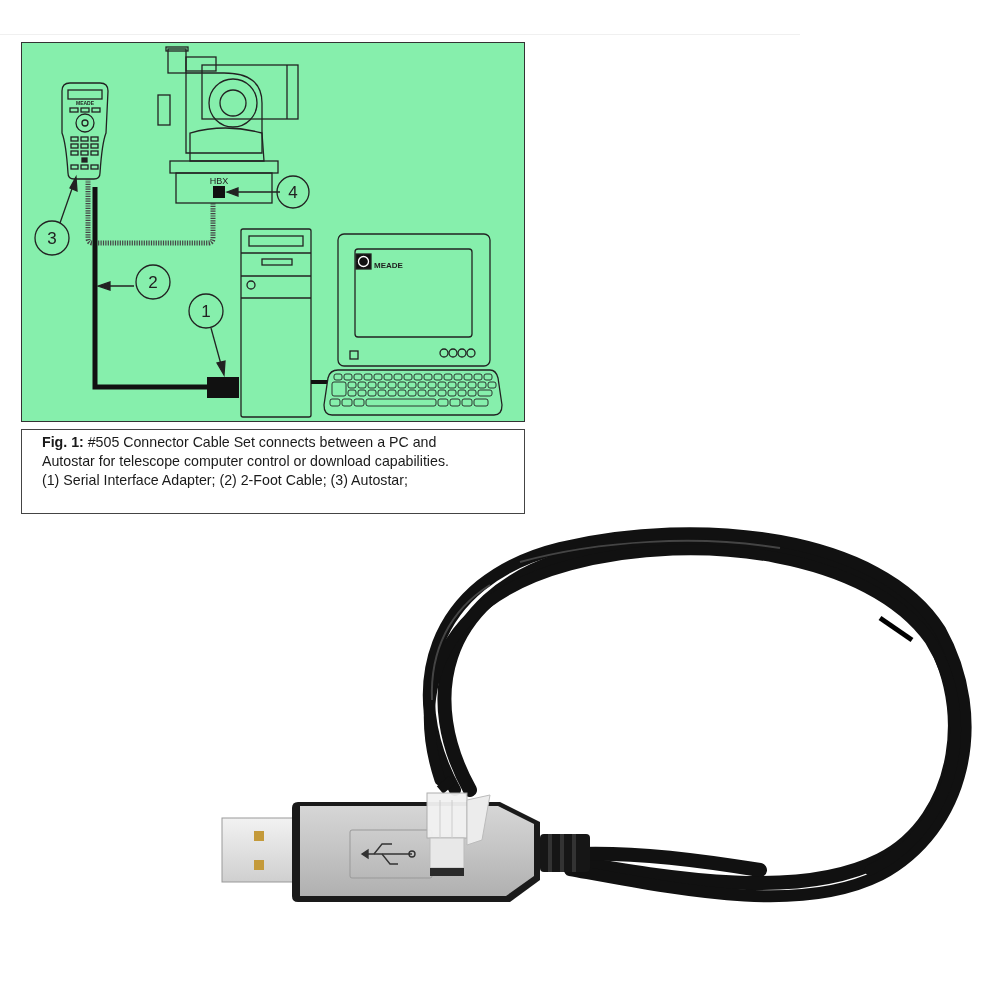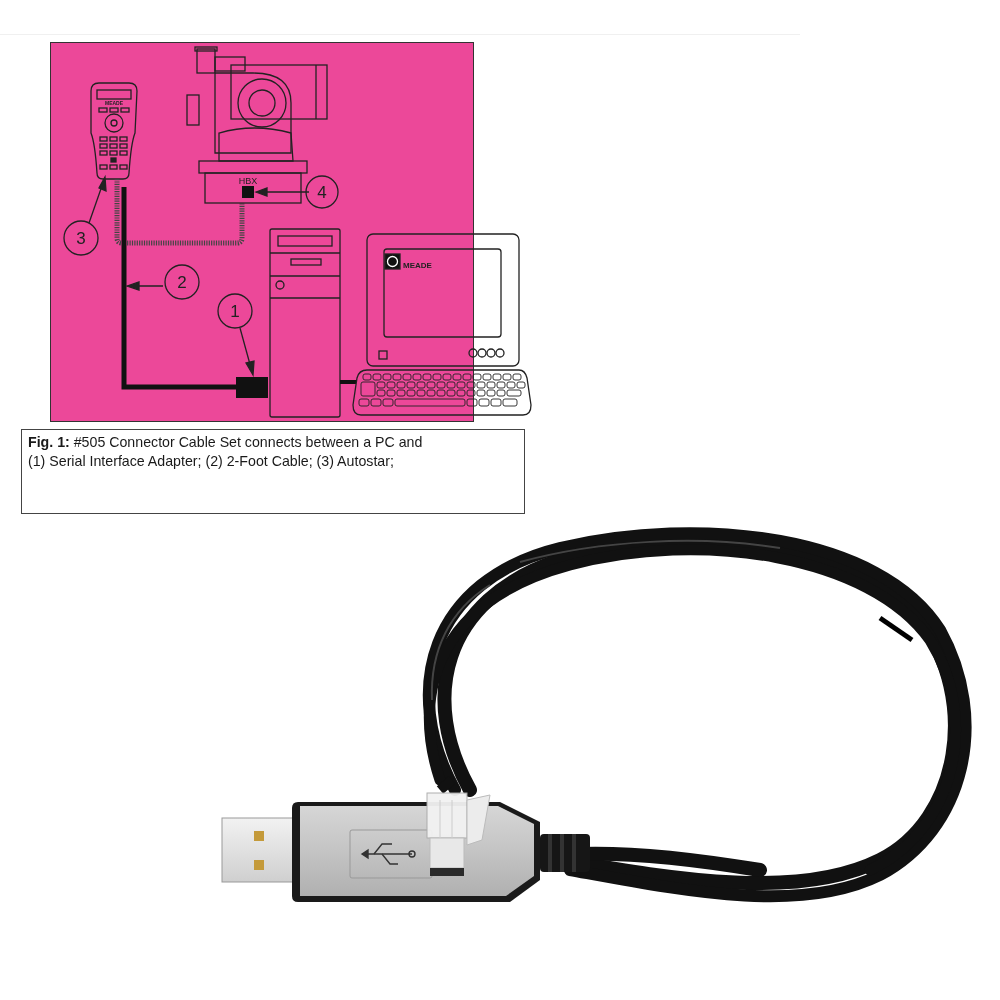--- a/index.html
+++ b/index.html
@@ -1,20 +1,20 @@
 <!DOCTYPE html>
 <html><head>
 <meta charset="utf-8">
 <style>
   html, body { margin: 0; padding: 0; background: #ffffff; }
   body { width: 1000px; height: 1000px; position: relative; overflow: hidden; font-family: "Liberation Sans", sans-serif; }
   .topline { position: absolute; left: 0; top: 34px; width: 800px; height: 1px; background: #f0f0f0; }
-  .diagram-frame { position: absolute; left: 21px; top: 42px; width: 424px; height: 380px; border: 1.5px solid #333; box-sizing: border-box; background: #ec4899; margin-left: 29px; }
+  .diagram-frame { position: absolute; left: 21px; top: 42px; width: 504px; height: 380px; border: 1.5px solid #333; box-sizing: border-box; background: #86efac; }
   .diagram-frame svg { position: absolute; left: 0; top: 0; }
-  .caption-box { position: absolute; left: 21px; top: 429px; width: 504px; height: 85px; border: 1.5px solid #444; box-sizing: border-box; padding: 3px 6px; font-size: 14.2px; line-height: 19px; color: #1a1a1a; }
+  .caption-box { position: absolute; left: 21px; top: 429px; width: 504px; height: 85px; border: 1.5px solid #444; box-sizing: border-box; padding: 3px 20px; font-size: 14.2px; line-height: 19px; color: #1a1a1a; }
   .caption-box b { font-weight: bold; }
   .caption-line { display: block; white-space: nowrap; }
   .photo { position: absolute; left: 0; top: 520px; }
 </style>
 </head>
 <body>
 
 <div class="topline"></div>
 
 <div class="diagram-frame">
@@ -169,20 +169,21 @@
             <rect x="440" y="356" width="10" height="7" rx="2"></rect>
             <rect x="452" y="356" width="14" height="7" rx="2"></rect>
         </g>
       </g>
     </g>
   </svg>
 </div>
 
 <div class="caption-box">
   <span class="caption-line"><b>Fig. 1:</b><span> #505 Connector Cable Set connects between a PC and</span></span>
+  <span class="caption-line">Autostar for telescope computer control or download capabilities.</span>
   <span class="caption-line">(1) Serial Interface Adapter; (2) 2-Foot Cable; (3) Autostar;</span>
 </div>
 
 <svg class="photo" width="1000" height="480" viewBox="0 520 1000 480">
   <defs>
     <linearGradient id="housing" x1="0" y1="0" x2="0" y2="1">
       <stop offset="0" stop-color="#d6d6d6"></stop>
       <stop offset="0.5" stop-color="#c4c4c4"></stop>
       <stop offset="1" stop-color="#b0b0b0"></stop>
     </linearGradient>

